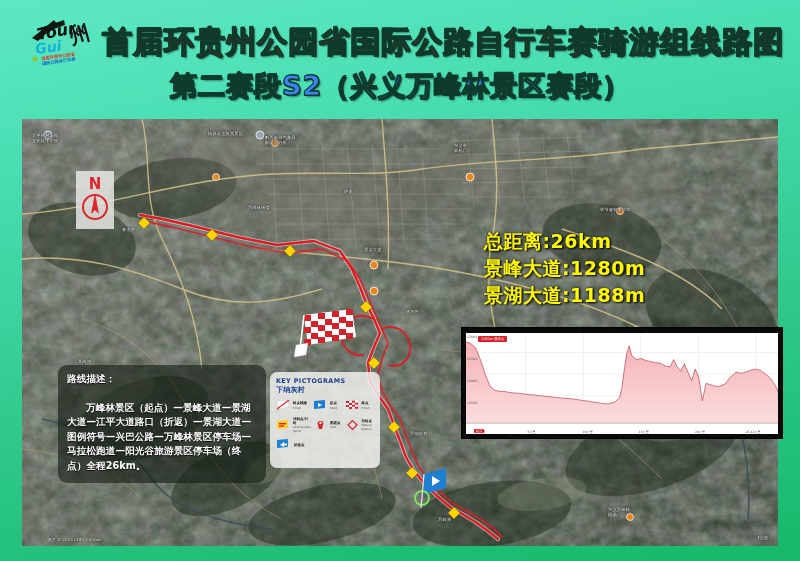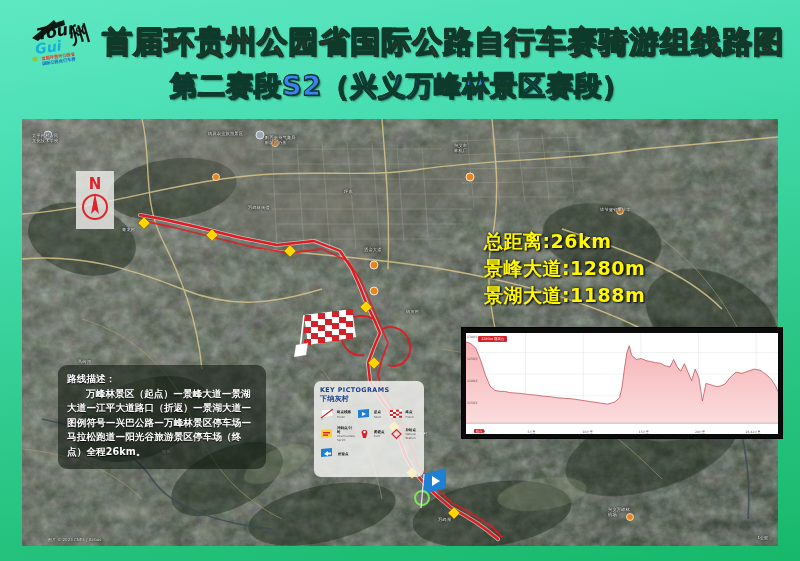--- a/index.html
+++ b/index.html
@@ -80,31 +80,30 @@
     background:rgba(18,26,18,.60);
     border-radius:9px;
     padding:7px 9px 9px 9px;
     color:#ffffff;
     font-size:9.6px;line-height:14.6px;
     font-weight:bold;
     letter-spacing:.1px;
     text-shadow:0 1px 1px rgba(0,0,0,.9);
     box-sizing:border-box;
   }
-  .desc-title{margin-bottom:0;}
+  .desc-title{margin-bottom:14px;}
   .desc-body{text-indent:19px;}
 
   
   .legend{
-    position:absolute;left:270px;top:381px;width:110px;height:96px;
+    position:absolute;left:270px;top:372px;width:110px;height:96px;
     background:rgba(247,247,244,.82);
     border-radius:7px;
     padding:5px 6px;
     box-sizing:border-box;
-    margin-left:44px;
   }
   .legend h4{margin:0;font-size:6.4px;color:#1a3f8f;letter-spacing:.4px;font-weight:bold;}
   .legend h5{margin:0 0 5px 0;font-size:7.2px;color:#1a3f8f;font-weight:bold;}
   .legend-grid{display:grid;grid-template-columns:1fr 1fr 1fr;row-gap:6px;column-gap:2px;}
   .lg-item{display:flex;align-items:center;gap:2px;}
   .lg-ic{width:15px;height:11px;flex:0 0 15px;}
   .lg-tx{font-size:3.2px;line-height:4.1px;color:#222;}
   .lg-tx b{display:block;font-size:3.5px;color:#111;}
   .lg-tx i{display:block;font-style:normal;font-size:2.8px;color:#555;}
   .legend-last{margin-top:6px;display:flex;align-items:center;gap:3px;}

